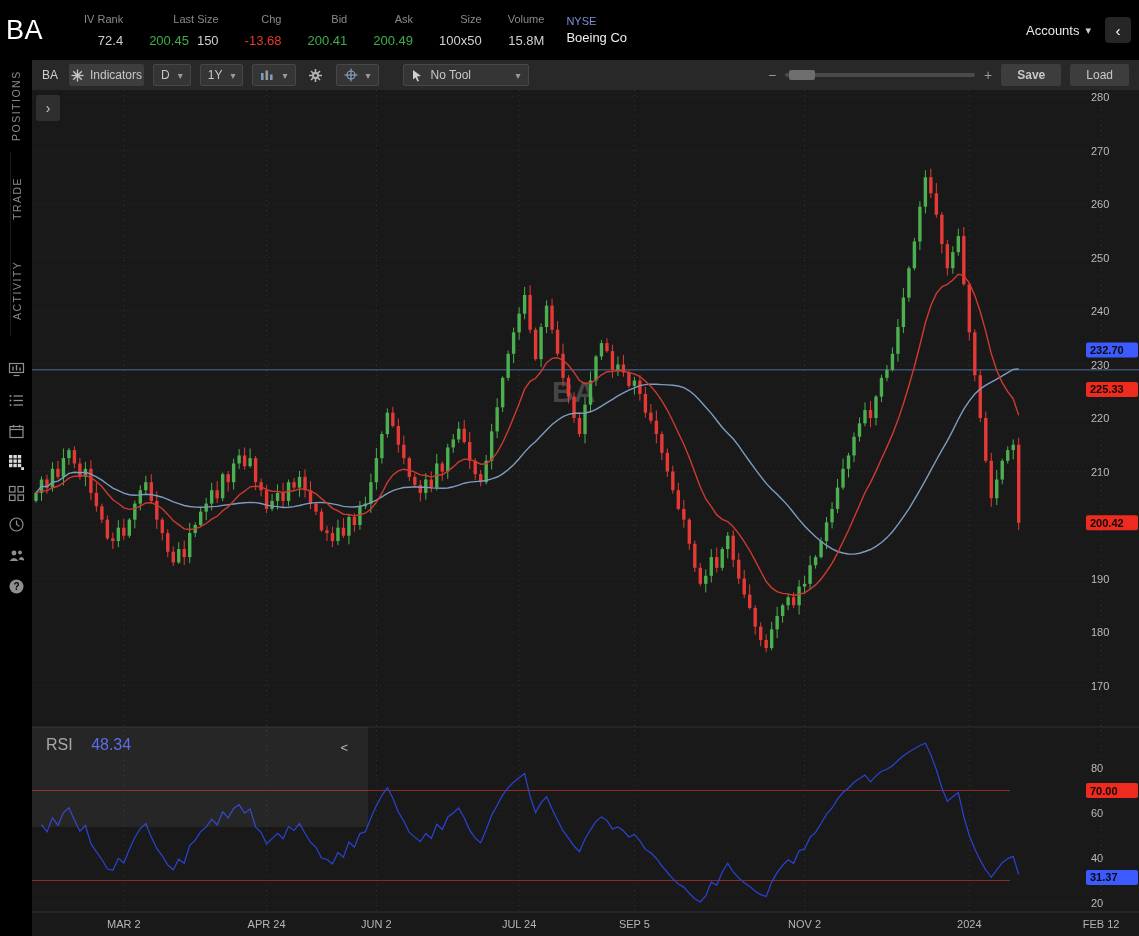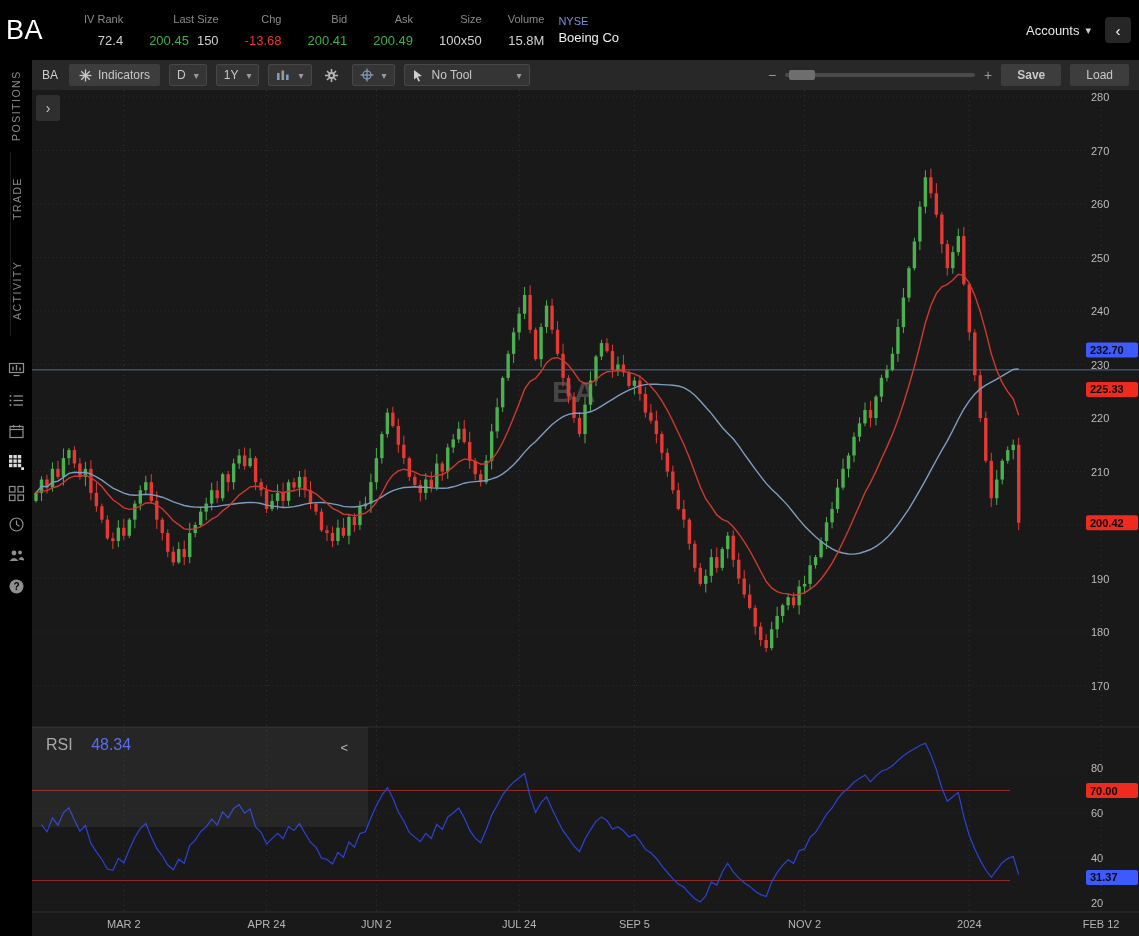--- a/index.html
+++ b/index.html
@@ -7,21 +7,21 @@
   .app{width:1139px;height:936px;background:#5eead4;display:flex;flex-direction:column;overflow:hidden;position:relative;}
 
   
   .header{height:60px;background:#000;display:flex;align-items:center;padding:0 8px 0 6px;flex:0 0 auto;}
   .symbol-title{color:#fff;font-size:27px;width:78px;letter-spacing:.5px;}
   .hcols{display:flex;align-items:center;gap:26px;}
   .hcol{display:flex;flex-direction:column;align-items:flex-end;gap:8px;}
   .hlabel{color:#8a8a8a;font-size:11px;}
   .hvalue{font-size:13px;color:#d0d0d0;}
   .hv2{color:#d0d0d0;font-size:13px;margin-left:8px;}
-  .exch-col{display:flex;flex-direction:column;gap:3px;margin-left:14px;}
+  .exch-col{display:flex;flex-direction:column;gap:3px;margin-left:22px;}
   .exch{color:#7d90d8;font-size:11px;}
   .company{color:#f0f0f0;font-size:13px;}
   .hspacer{flex:1;}
   .accounts{color:#e8e8e8;font-size:13px;display:flex;align-items:center;gap:6px;cursor:pointer;}
   .accounts .chev{font-size:11px;color:#cfcfcf;}
   .corner-btn{width:26px;height:26px;margin-left:14px;background:#262626;border-radius:4px;color:#fff;
     display:flex;align-items:center;justify-content:center;font-size:15px;cursor:pointer;}
 
   
   .body{flex:1;display:flex;min-height:0;}
@@ -31,21 +31,21 @@
   .side-tab+.side-tab{border-right:1px solid #1c1c1c;}
   .side-icons{display:flex;flex-direction:column;gap:13px;align-items:center;margin-top:24px;}
   .side-icon{width:18px;height:18px;display:flex;align-items:center;justify-content:center;cursor:pointer;}
 
   .main{flex:1;display:flex;flex-direction:column;min-width:0;}
 
   
   .toolbar{height:30px;background:#282828;display:flex;align-items:center;gap:9px;padding:0 10px;flex:0 0 auto;}
   .tb-symbol{color:#cfcfcf;font-size:12px;margin-right:2px;}
   .tb-btn{background:#3d3d3d;color:#c8c8c8;font-size:12px;border:none;border-radius:2px;height:22px;
-    padding:0 10px;display:flex;align-items:center;gap:6px;cursor:pointer;}
+    padding:0 2px;display:flex;align-items:center;gap:6px;cursor:pointer;}
   .tb-drop{background:#353535;border:1px solid #474747;color:#c8c8c8;font-size:12px;border-radius:2px;height:22px;
     padding:0 7px;display:flex;align-items:center;gap:8px;cursor:pointer;}
   .tb-chev{font-size:10px;color:#9a9a9a;}
   .tb-icon-btn{background:none;border:none;width:22px;height:22px;display:flex;align-items:center;justify-content:center;cursor:pointer;padding:0;}
   .tb-spacer{flex:1;}
   .zoom-sign{color:#9a9a9a;font-size:14px;cursor:pointer;}
   .zoom-track{width:190px;height:4px;background:#4a4a4a;border-radius:2px;position:relative;cursor:pointer;}
   .zoom-handle{position:absolute;left:4px;top:-3px;width:26px;height:10px;background:#6e6e6e;border-radius:2px;cursor:grab;}
 
   
@@ -253,21 +253,21 @@
         <div class="tb-drop">
           <span>
             <svg width="14" height="14" viewBox="0 0 14 14">
                 <circle cx="7" cy="7" r="4" fill="none" stroke="#8da8c8" stroke-width="1.1"></circle>
                 <line x1="7" y1="0.5" x2="7" y2="13.5" stroke="#8da8c8" stroke-width="1.1"></line>
                 <line x1="0.5" y1="7" x2="13.5" y2="7" stroke="#8da8c8" stroke-width="1.1"></line>
               </svg>
           </span>
           <span class="tb-chev">▾</span>
         </div>
-        <div class="tb-drop" style="width:126px;">
+        <div class="tb-drop" style="width:126px;margin-left:15px;">
           <span>
             <svg width="12" height="13" viewBox="0 0 12 13">
                 <polygon points="2,1 10,7 6,7.6 8,12 6.4,12.6 4.6,8.4 2,10.6" fill="#cfcfcf"></polygon>
               </svg>
           </span>
           <span>No Tool</span>
           <span class="tb-chev" style="margin-left:auto;">▾</span>
         </div>
         <div class="tb-spacer"></div>
         <span class="zoom-sign">−</span>

